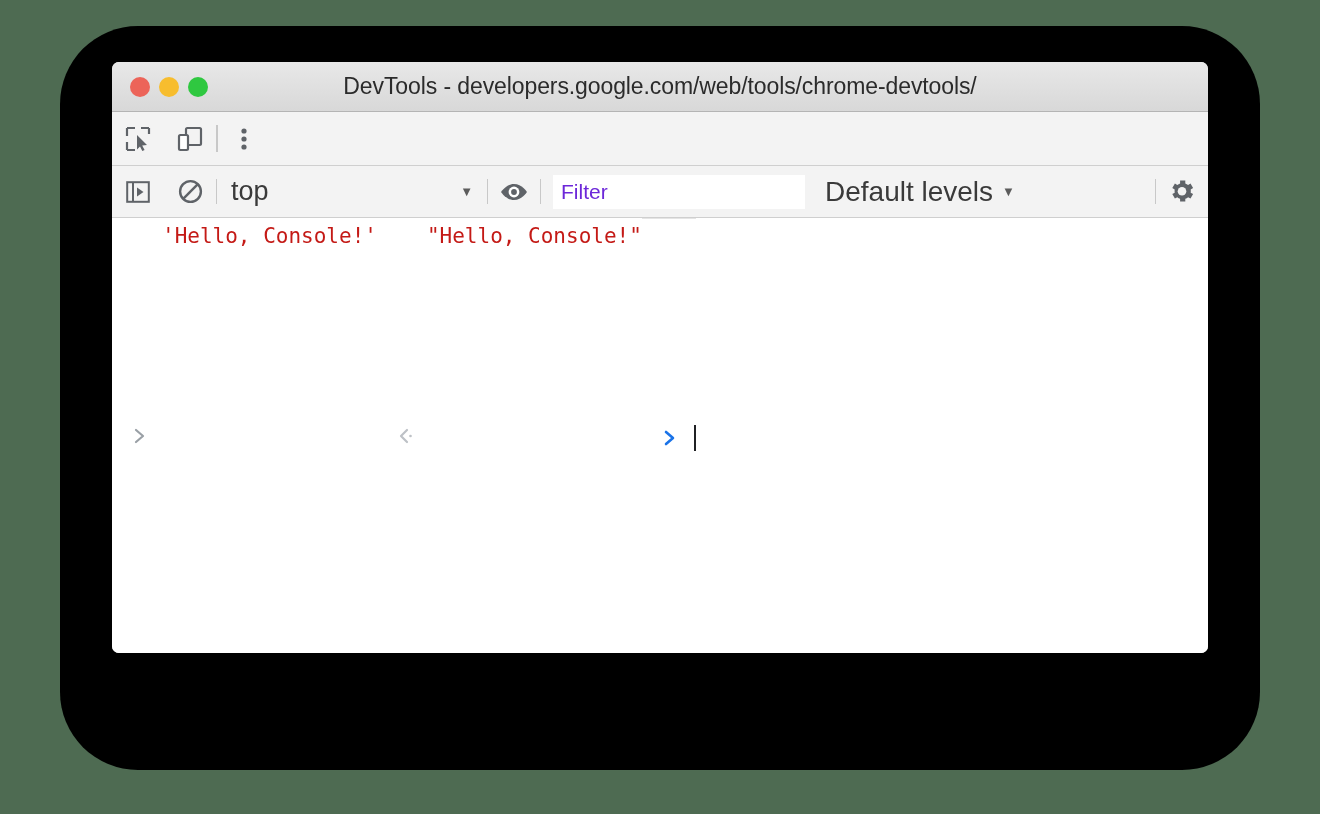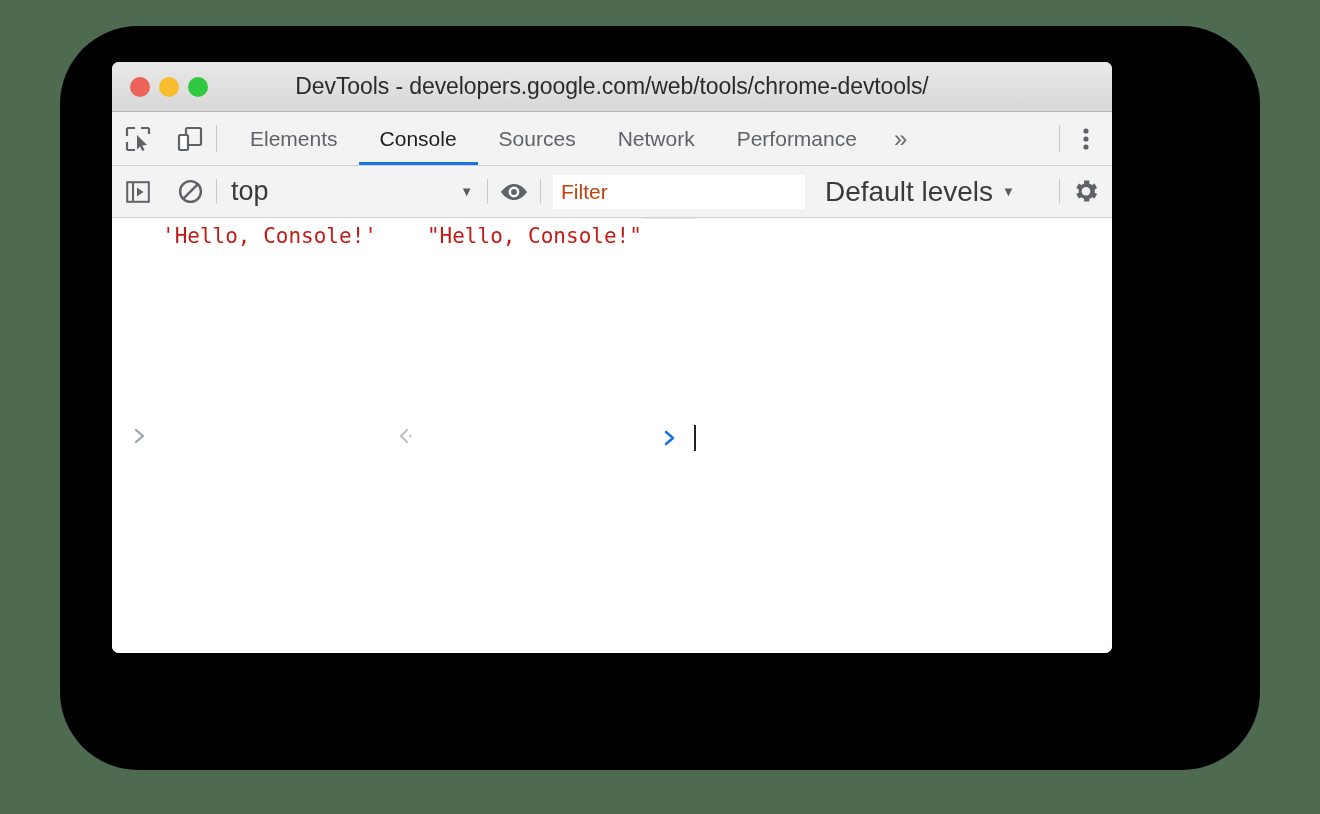--- a/index.html
+++ b/index.html
@@ -25,21 +25,21 @@
     height: 744px;
     background: #000000;
     border-radius: 78px;
   }
 
   
   #devtools-window {
     position: absolute;
     left: 112px;
     top: 62px;
-    width: 1000px;
+    width: 1096px;
     height: 591px;
     background: #ffffff;
     border-radius: 7px;
     overflow: hidden;
     display: flex;
     flex-direction: column;
   }
 
   
   #title-bar {
@@ -177,21 +177,21 @@
     align-self: center;
     margin-left: 12px;
     background: #ffffff;
     border: none;
     display: flex;
     align-items: center;
     padding: 0 8px;
   }
   #filter-input .ph {
     font-size: 21px;
-    color: #c2410c;
+    color: #6d28d9;
   }
 
   #levels-dropdown {
     display: flex;
     align-items: center;
     gap: 9px;
     padding: 0 20px 0 20px;
     flex: 0 0 auto;
   }
   #levels-dropdown .lv-label {
@@ -285,28 +285,20 @@
       <span>
         <svg width="26" height="26" viewBox="0 0 26 26">
           <rect x="9" y="2" width="15" height="17" rx="1.4" fill="none" stroke="#5f6368" stroke-width="2.2"></rect>
           <rect x="2" y="9" width="9" height="15" rx="1.4" fill="#ffffff" stroke="#5f6368" stroke-width="2.2"></rect>
         </svg>
       </span>
     </div>
 
     <div class="vsep"></div>
 
-    <div id="tab-list">
-      <div class="tab">Elements</div>
-      <div class="tab active">Console</div>
-      <div class="tab">Sources</div>
-      <div class="tab">Network</div>
-      <div class="tab">Performance</div>
-      <div class="tab more">»</div>
-    </div>
 
     <div id="tab-strip-right">
       <div class="vsep"></div>
       <div class="icon-btn">
         <span>
           <svg width="8" height="26" viewBox="0 0 8 26">
             <circle cx="4" cy="5" r="2.6" fill="#5f6368"></circle>
             <circle cx="4" cy="13" r="2.6" fill="#5f6368"></circle>
             <circle cx="4" cy="21" r="2.6" fill="#5f6368"></circle>
           </svg>

